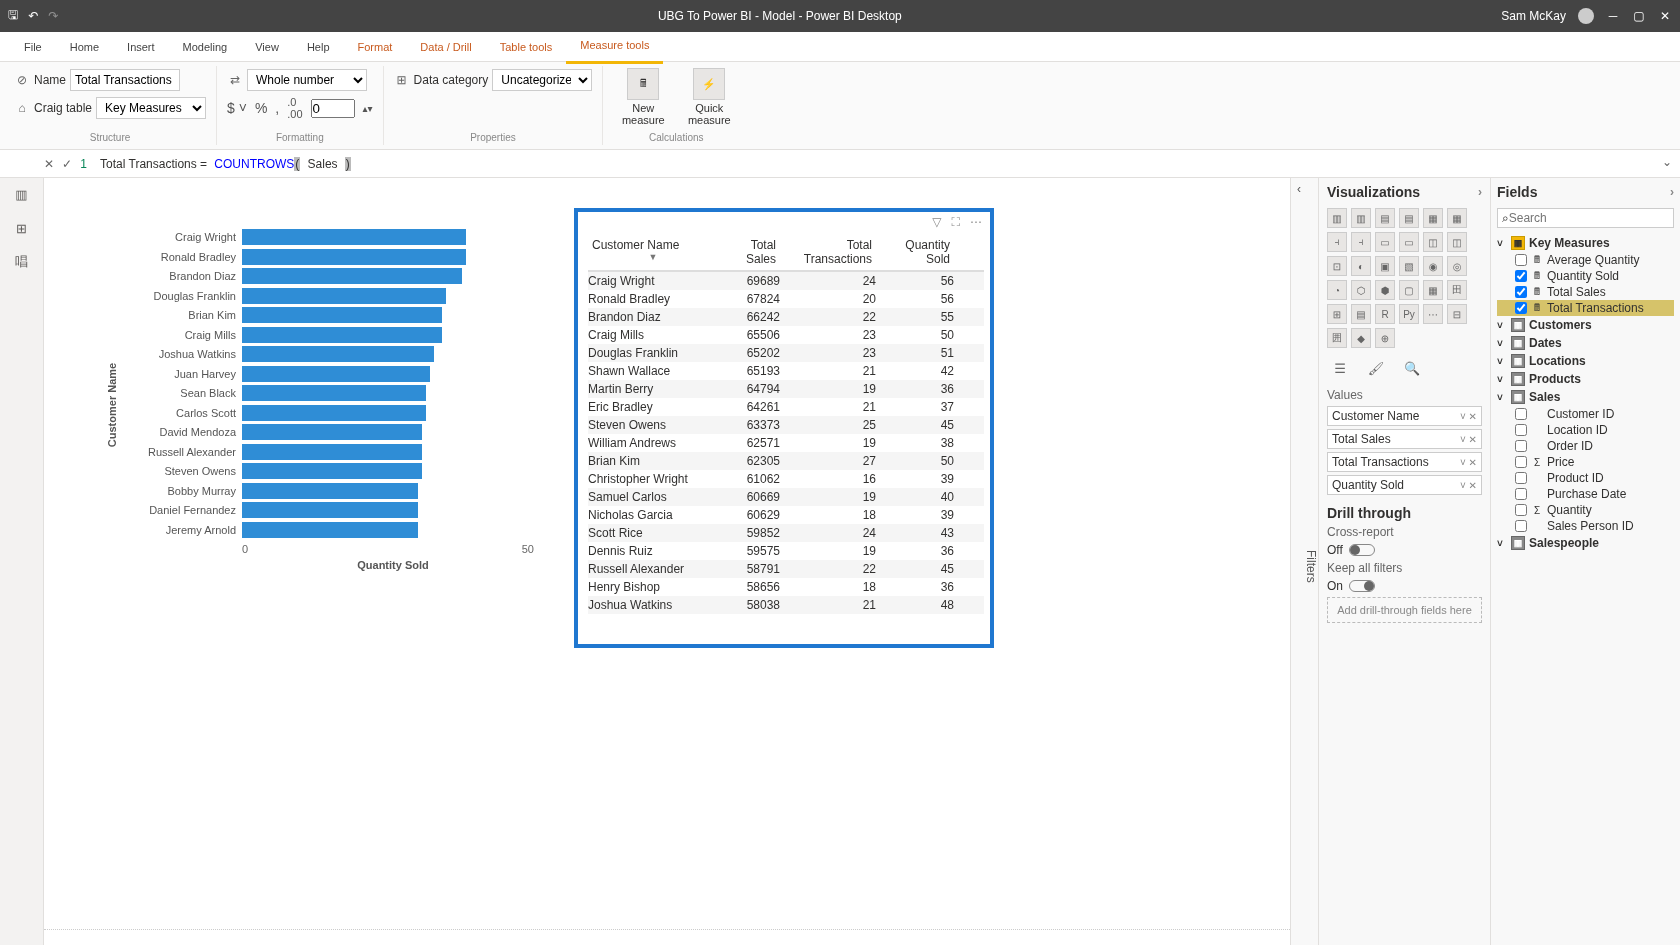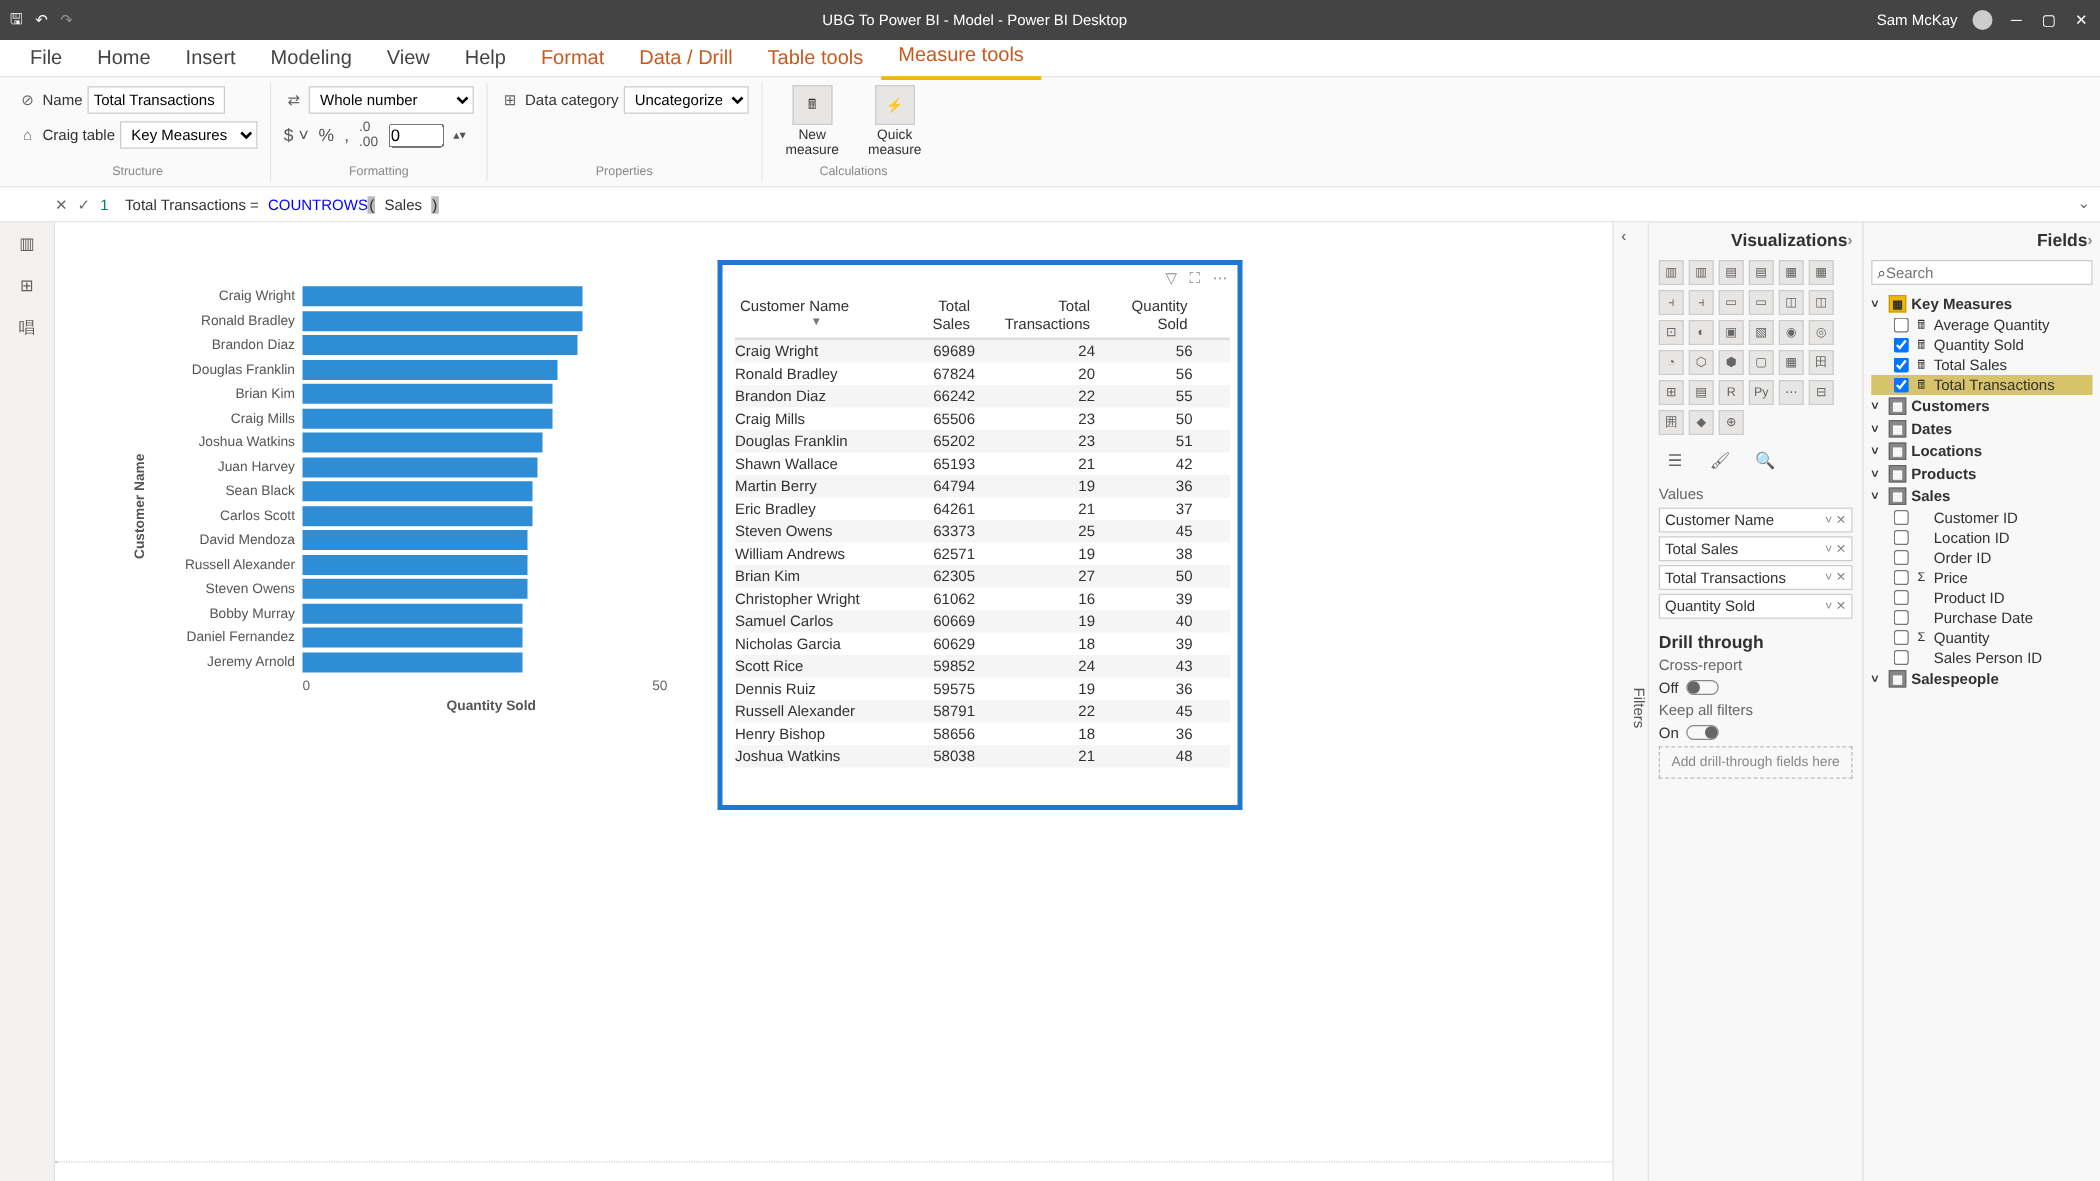--- a/index.html
+++ b/index.html
@@ -8,21 +8,21 @@
 
 .titlebar { height: 32px; background: #444; color: #fff; display: flex; align-items: center; padding: 0 8px; font-size: 12px; }
 .titlebar .left-icons { display: flex; gap: 10px; align-items: center; }
 .titlebar .title { flex: 1; text-align: center; }
 .titlebar .right { display: flex; align-items: center; gap: 12px; }
 .avatar { width: 16px; height: 16px; border-radius: 50%; background: #ccc; display: inline-block; }
 .winbtn { width: 14px; text-align: center; }
 
 
 .ribbon-tabs { height: 30px; background: #fff; display: flex; align-items: center; padding: 0 10px; border-bottom: 1px solid #e1dfdd; }
-.ribbon-tabs .tab { padding: 16px 14px; height: 100%; display: flex; align-items: center; font-size: 16px; cursor: pointer; color: #444; }
+.ribbon-tabs .tab { padding: 16px 14px; height: 100%; display: flex; align-items: center; font-size: 11px; cursor: pointer; color: #444; }
 .ribbon-tabs .tab.orange { color: #c85a1e; }
 .ribbon-tabs .tab.active { color: #c85a1e; border-bottom: 3px solid #f2b606; }
 
 
 .ribbon { height: 88px; background: #fafafa; display: flex; padding: 4px 10px; border-bottom: 1px solid #e1dfdd; gap: 6px; }
 .rgroup { display: flex; flex-direction: column; justify-content: space-between; border-right: 1px solid #e8e6e4; padding: 2px 10px 0 4px; }
 .rgroup:last-child { border-right: none; }
 .rgroup-body { display: flex; gap: 6px; align-items: flex-start; }
 .rgroup-label { font-size: 10px; color: #888; text-align: center; padding-bottom: 2px; }
 .rfield { display: flex; align-items: center; gap: 4px; font-size: 12px; height: 24px; }
@@ -44,21 +44,21 @@
 
 
 .main { display: flex; height: calc(945px - 32px - 30px - 88px - 28px); }
 .leftrail { width: 44px; background: #f3f2f1; border-right: 1px solid #e1dfdd; display:flex; flex-direction:column; align-items:center; padding-top:6px; gap: 14px; }
 .leftrail .ricon { width: 20px; height:20px; color:#605e5c; display:flex; align-items:center; justify-content:center; }
 .canvas { flex: 1; background: #fff; position: relative; }
 .filters-rail { width: 28px; border-left:1px solid #e1dfdd; background:#f8f8f8; writing-mode: vertical-rl; text-align:center; padding-top:10px; font-size:12px; color:#555; position:relative;}
 .viz-pane { width: 172px; border-left:1px solid #e1dfdd; background:#f8f8f8; padding: 6px 8px; overflow:hidden;}
 .fields-pane { width: 190px; border-left:1px solid #e1dfdd; background:#f8f8f8; padding: 6px 6px; overflow:hidden;}
 
-.pane-title { font-size: 14px; font-weight: 600; margin-bottom: 8px; display:flex; align-items:center; justify-content:flex-end;}
+.pane-title { font-size: 14px; font-weight: 600; margin-bottom: 8px; display:flex; align-items:center; justify-content:space-between;}
 .pane-title .chev { color:#888; font-size:12px;}
 
 
 .visual { position:absolute; }
 .chart { left: 70px; top: 50px; width: 430px; height: 400px; }
 .chart-title { font-size: 14px; font-weight: 600; margin-bottom: 12px; }
 .bars { display:flex; flex-direction:column; gap:1.5px; position:relative; padding-left:128px;}
 .bar-row { display:flex; align-items:center; height:18px;}
 .bar-label { position:absolute; left:0; width:122px; text-align:right; font-size:11px; color:#555; }
 .bar-fill { height:16px; background:#2f8dd6; }
@@ -154,21 +154,21 @@
         <select style="width:110px"><option>Key Measures</option></select>
       </div>
     </div>
     <div class="rgroup-label">Structure</div>
   </div>
 
   <div class="rgroup">
     <div class="rgroup-body" style="flex-direction:column; gap:4px;">
       <div class="rfield">
         <span class="icon">⇄</span>
-        <select style="width:132px"><option>Whole number</option></select>
+        <select style="width:120px"><option>Whole number</option></select>
       </div>
       <div class="fmt-btns">
         <span>$ ˅</span>
         <span>%</span>
         <span>,</span>
         <span style="font-size:11px">.0<br>.00</span>
         <input style="width: 44px;" value="0">
         <span style="font-size:10px;">▴▾</span>
       </div>
     </div>

